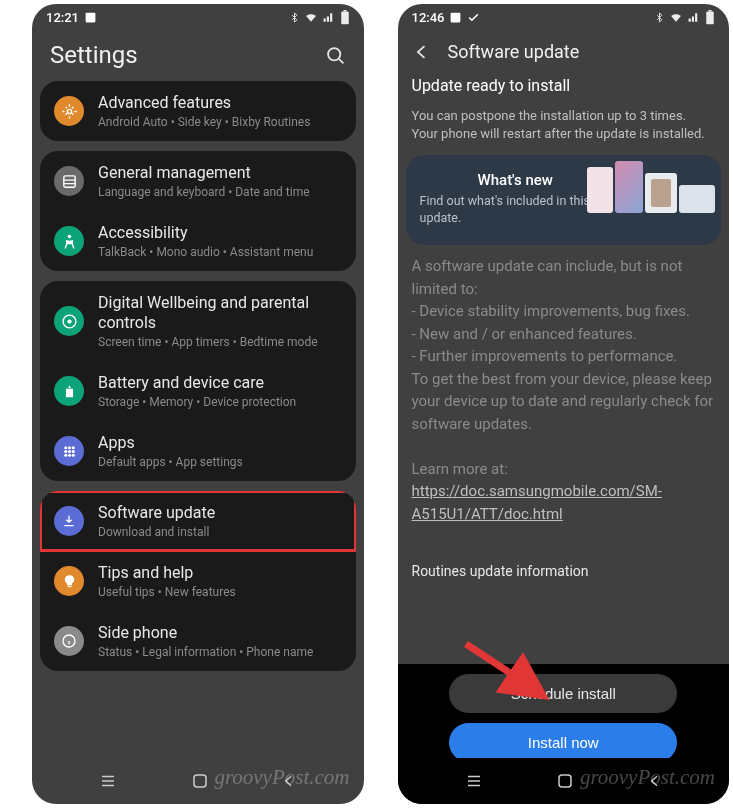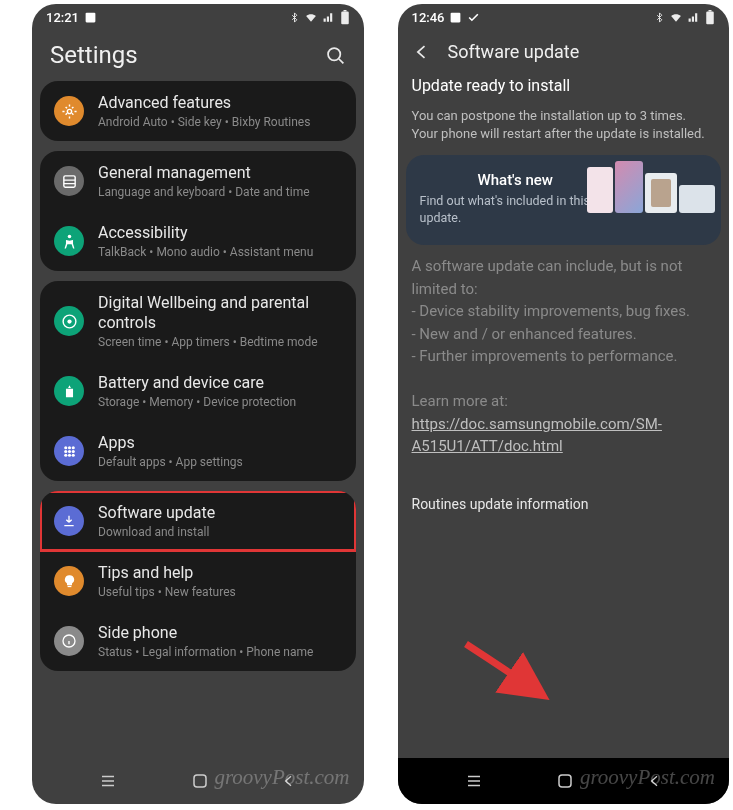--- a/index.html
+++ b/index.html
@@ -363,27 +363,32 @@
     </div>
   </div>
 
   <div class="details">
     <div>A software update can include, but is not limited to:</div>
     <div id="bullets">
         <div> - Device stability improvements, bug fixes.</div>
         <div> - New and / or enhanced features.</div>
         <div> - Further improvements to performance.</div>
       </div>
+    <div>To get the best from your device, please keep your device up to date and regularly check for software updates.</div>
     <br>
     <div>Learn more at:</div>
     <span class="link">https://doc.samsungmobile.com/SM-A515U1/ATT/doc.html</span>
   </div>
 
   <div class="small-heading">Routines update information</div>
 
+  <div class="btn-row">
+    <button class="btn btn-gray">Schedule install</button>
+    <button class="btn btn-blue">Install now</button>
+  </div>
 
   <svg class="arrow" width="100" height="70" viewBox="0 0 100 70">
     <defs>
         <marker id="ah" markerWidth="7" markerHeight="7" refX="5" refY="3.5" orient="auto">
           <polygon points="0 0, 7 3.5, 0 7" fill="#e03636"></polygon>
         </marker>
       </defs>
     <path d="M 8 6 Q 45 30 80 54" stroke="#e03636" stroke-width="7" fill="none" marker-end="url(#ah)"></path>
   </svg>
 

